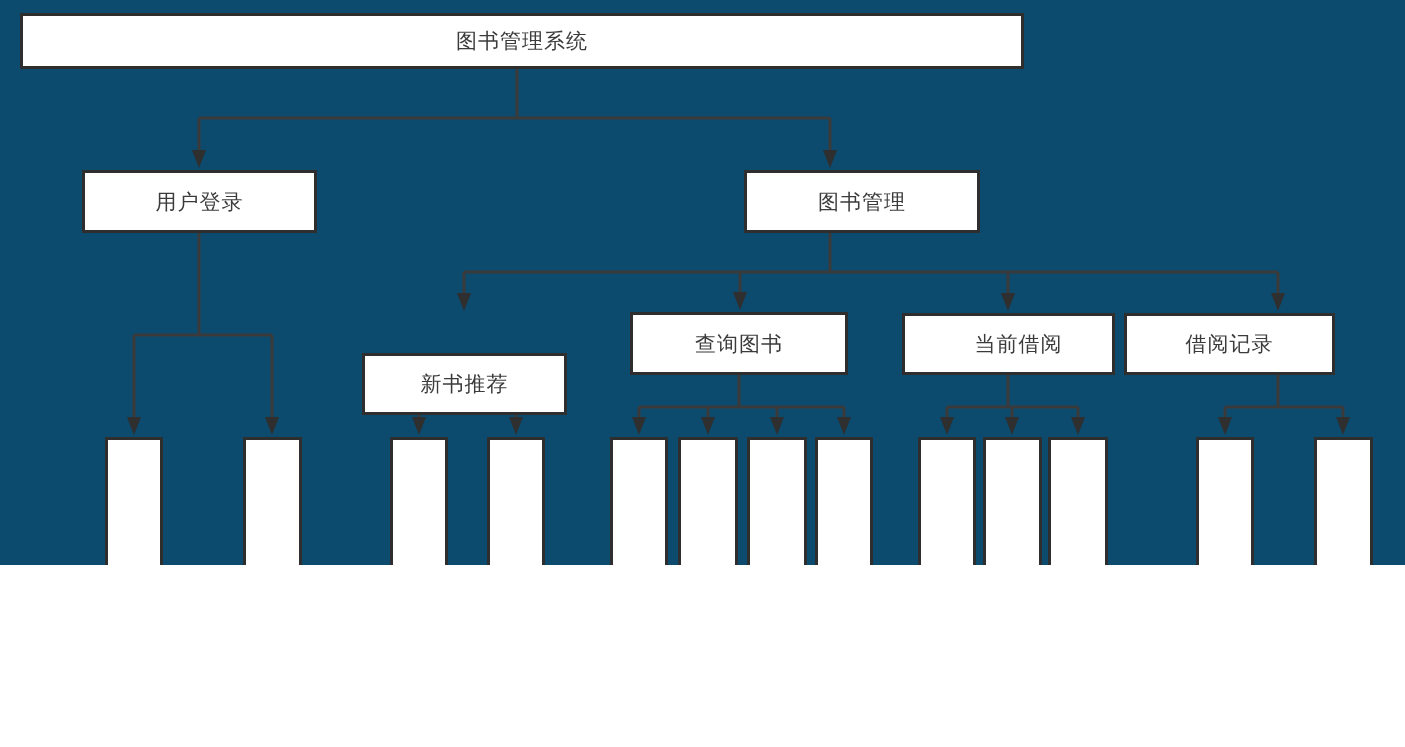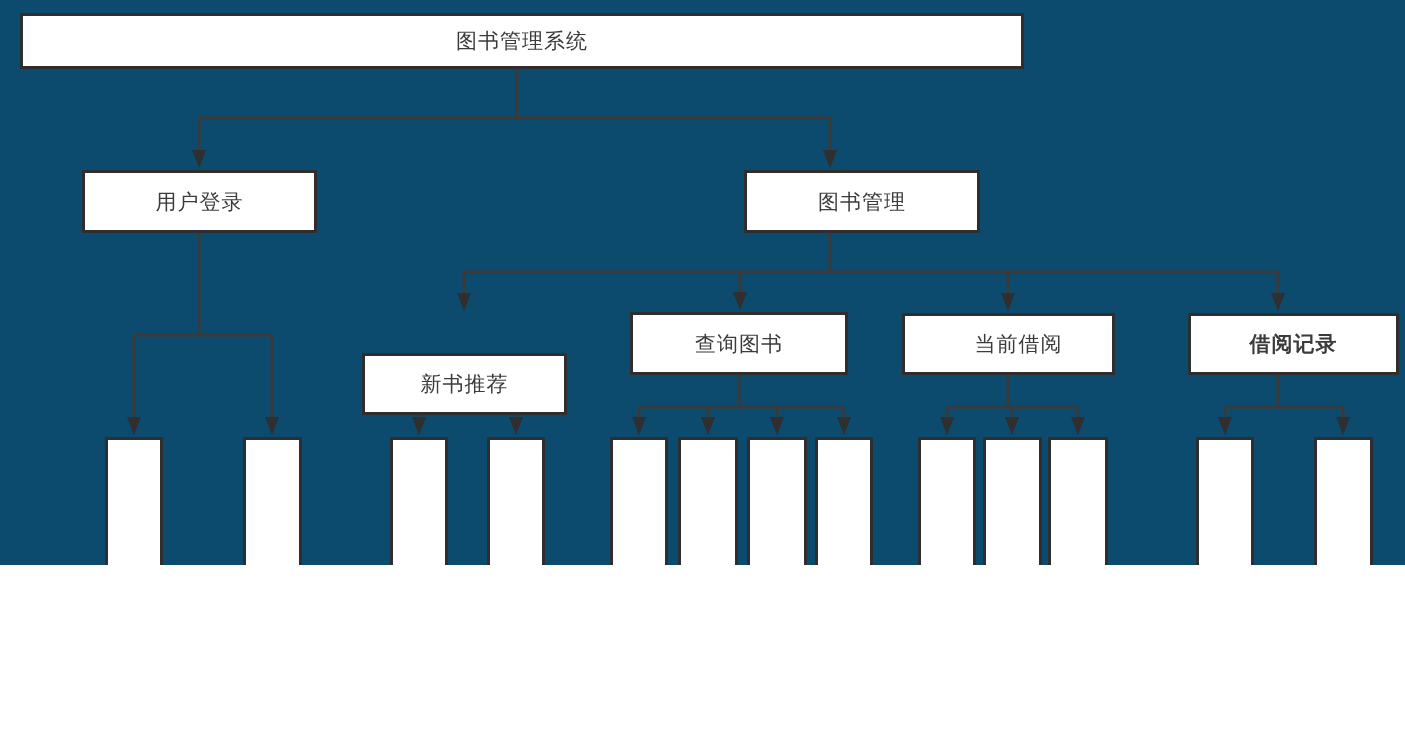--- a/index.html
+++ b/index.html
@@ -51,21 +51,21 @@
   }
   
   .box-root        { left: 20px;   top: 13px;  width: 1004px; height: 56px; }
   
   .box-user-login  { left: 82px;   top: 170px; width: 235px;  height: 63px; }
   .box-book-mgmt   { left: 712px;  top: 170px; width: 236px;  height: 63px; margin-left: 32px; }
   
   .box-new-books   { left: 362px;  top: 313px; width: 205px;  height: 62px; margin-top: 40px; }
   .box-book-borrow { left: 630px;  top: 312px; width: 218px;  height: 63px; }
   .box-current     { left: 902px;  top: 313px; width: 213px;  height: 62px; padding-left: 20px; }
-  .box-records     { left: 1188px; top: 313px; width: 211px;  height: 62px; font-weight: bold; }
+  .box-records     { left: 1124px; top: 313px; width: 211px;  height: 62px; }
   
   .leaf-ul1 { left: 105px;  width: 58px; }
   .leaf-ul2 { left: 243px;  width: 59px; }
   .leaf-nb1 { left: 390px;  width: 58px; }
   .leaf-nb2 { left: 487px;  width: 58px; }
   .leaf-bb1 { left: 610px;  width: 58px; }
   .leaf-bb2 { left: 678px;  width: 60px; }
   .leaf-bb3 { left: 747px;  width: 60px; }
   .leaf-bb4 { left: 815px;  width: 58px; }
   .leaf-cb1 { left: 918px;  width: 58px; }

